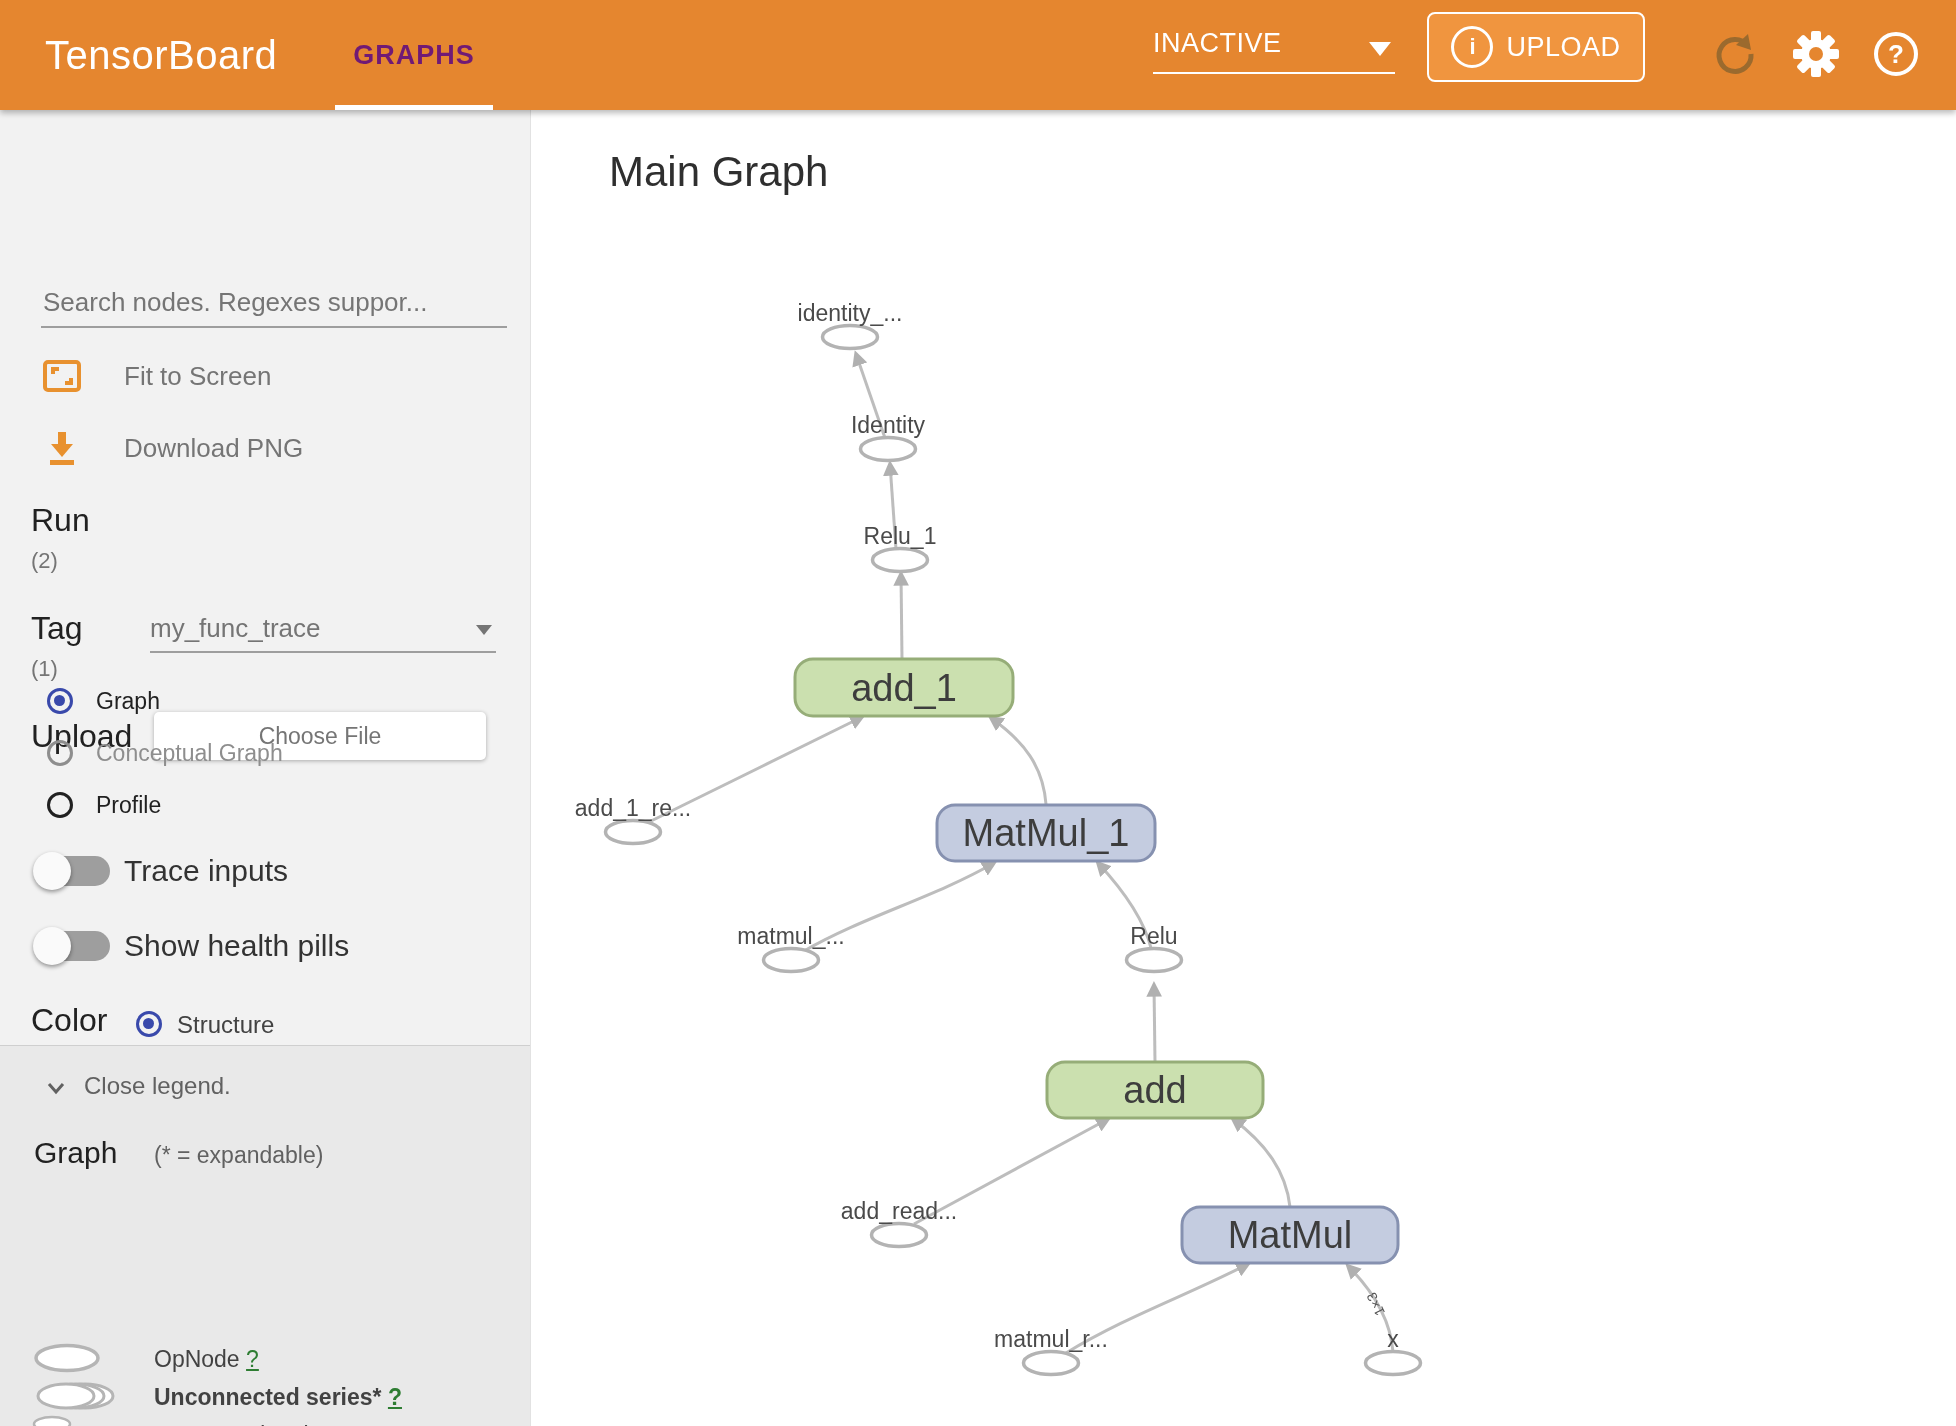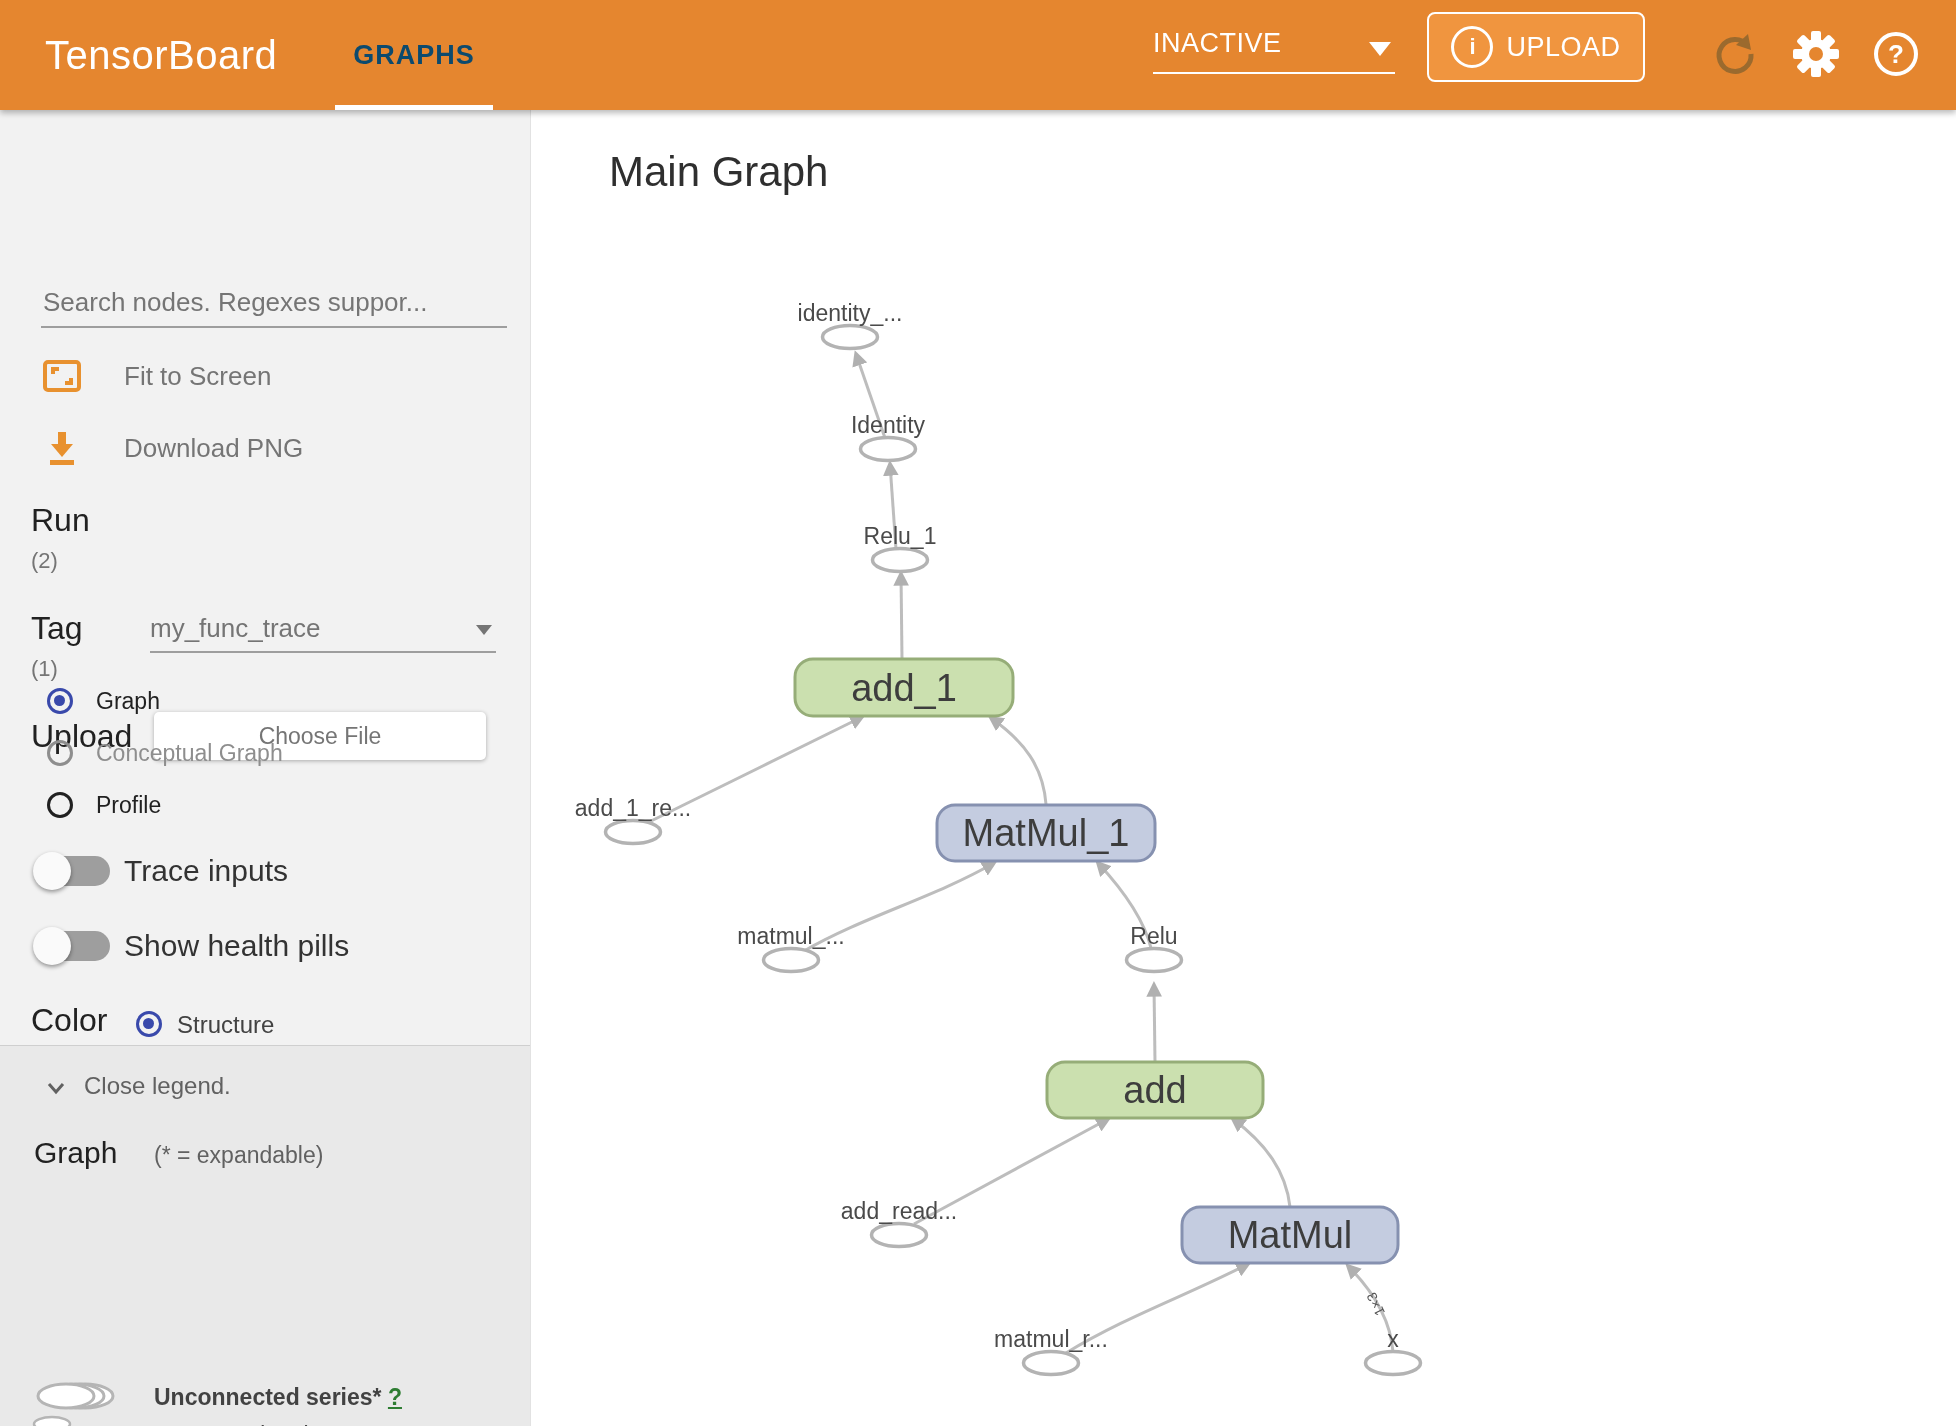--- a/index.html
+++ b/index.html
@@ -3,21 +3,21 @@
 <meta charset="utf-8">
 <style>
   html,body{margin:0;padding:0;}
   body{width:1956px;height:1426px;position:relative;font-family:"Liberation Sans",sans-serif;
        background:#fff;overflow:hidden;-webkit-font-smoothing:antialiased;}
   
   .header{position:absolute;left:0;top:0;width:1956px;height:110px;background:#e5862f;
           box-shadow:0 3px 6px rgba(0,0,0,.28);z-index:10;}
   .logo{position:absolute;left:45px;top:33px;color:#fff;font-size:40px;font-weight:500;letter-spacing:.5px;}
   .tab{position:absolute;left:335px;top:0;width:158px;height:110px;display:flex;align-items:center;justify-content:center;
-       color:#0c4a6e;font-size:27px;font-weight:600;letter-spacing:1px;}
+       color:#701a75;font-size:27px;font-weight:600;letter-spacing:1px;}
   .tab-underline{position:absolute;left:335px;bottom:0;width:158px;height:5px;background:#fff;}
   .status-select{position:absolute;left:1153px;top:28px;width:242px;height:44px;color:#fff;
        font-size:27px;font-weight:500;letter-spacing:.5px;border-bottom:2px solid #fff;cursor:pointer;}
   .status-select .caret{position:absolute;right:4px;top:14px;width:0;height:0;
        border-left:11px solid transparent;border-right:11px solid transparent;border-top:14px solid #fff;}
   .upload-btn{position:absolute;left:1427px;top:12px;width:214px;height:66px;background:#f0953f;
        border:2px solid #fff;border-radius:8px;display:flex;align-items:center;justify-content:center;
        gap:13px;color:#fff;cursor:pointer;}
   .upload-btn .info-circ{width:36px;height:36px;border:3px solid #fff;border-radius:50%;
        display:flex;align-items:center;justify-content:center;font-size:22px;font-weight:700;font-style:normal;}
@@ -196,20 +196,29 @@
     <div class="legend-close">
       <svg style="position:absolute;left:42px;top:6px;" width="28" height="24" viewBox="0 0 28 24">
         <polyline points="7,8 14,16 21,8" fill="none" stroke="#616161" stroke-width="3"></polyline>
       </svg>
       <span class="txt">Close legend.</span>
     </div>
     <div class="legend-head">Graph</div>
     <div class="legend-note">(* = expandable)</div>
 
 
+    <div class="li-row" style="top:292px;">
+      <span class="li-icon">
+        <svg width="100" height="40" viewBox="0 0 100 40">
+          <ellipse cx="37" cy="20" rx="31" ry="12.5" fill="#fff" stroke="#b5b5b5" stroke-width="3.5"></ellipse>
+        </svg>
+      </span>
+      <span class="li-label"><span>OpNode</span>
+        <a>?</a></span>
+    </div>
 
     <div class="li-row" style="top:330px;font-weight:bold;">
       <span class="li-icon">
         <svg width="100" height="40" viewBox="0 0 100 40">
           <ellipse cx="55" cy="20" rx="28" ry="12" fill="#fff" stroke="#b5b5b5" stroke-width="3"></ellipse>
           <ellipse cx="46" cy="20" rx="28" ry="12" fill="#fff" stroke="#b5b5b5" stroke-width="3"></ellipse>
           <ellipse cx="36" cy="20" rx="28" ry="12" fill="#fff" stroke="#b5b5b5" stroke-width="3"></ellipse>
         </svg>
       </span>
       <span class="li-label"><span>Unconnected series*</span>

